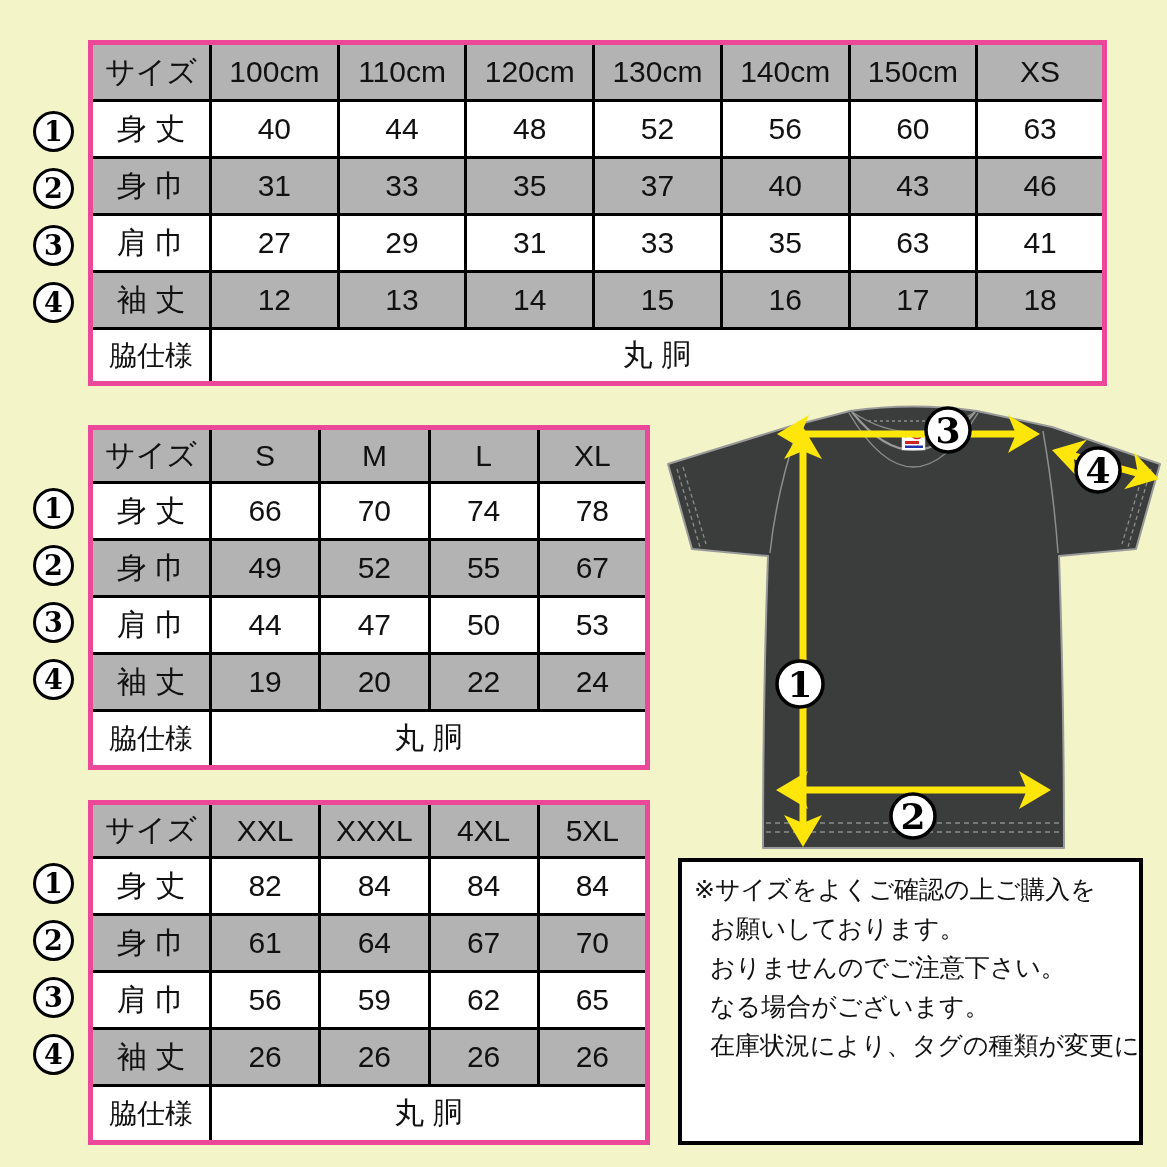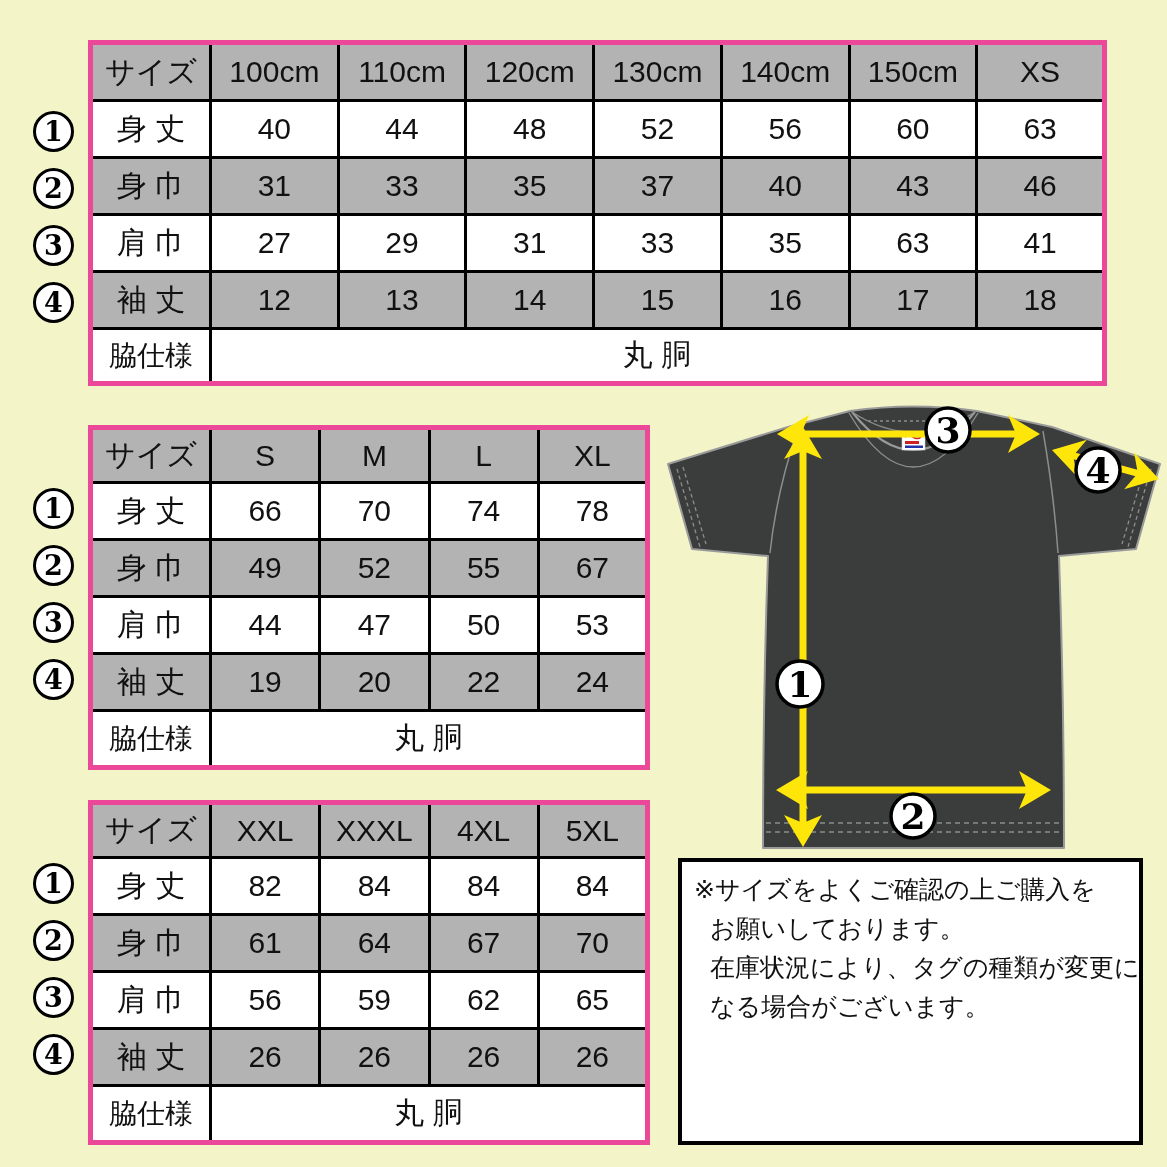--- a/index.html
+++ b/index.html
@@ -282,17 +282,18 @@
     </g>
     <g>
       <circle cx="913" cy="816" r="22" fill="#ffffff" stroke="#000000" stroke-width="3.5"></circle>
       <text class="callout-num" x="913" y="816" dy="0.36em" text-anchor="middle">2</text>
     </g>
   </svg>
 
   <div class="note-box">
     <div class="note-line">※サイズをよくご確認の上ご購入を</div>
     <div class="note-line indent">お願いしております。</div>
+    <div class="note-line indent">おりませんのでご注意下さい。</div>
+    <div class="note-line indent">なる場合がございます。</div>
     <div class="note-line indent">在庫状況により、タグの種類が変更に</div>
-    <div class="note-line indent">なる場合がございます。</div>
   </div>
 
 </div>
 
 </body></html>

